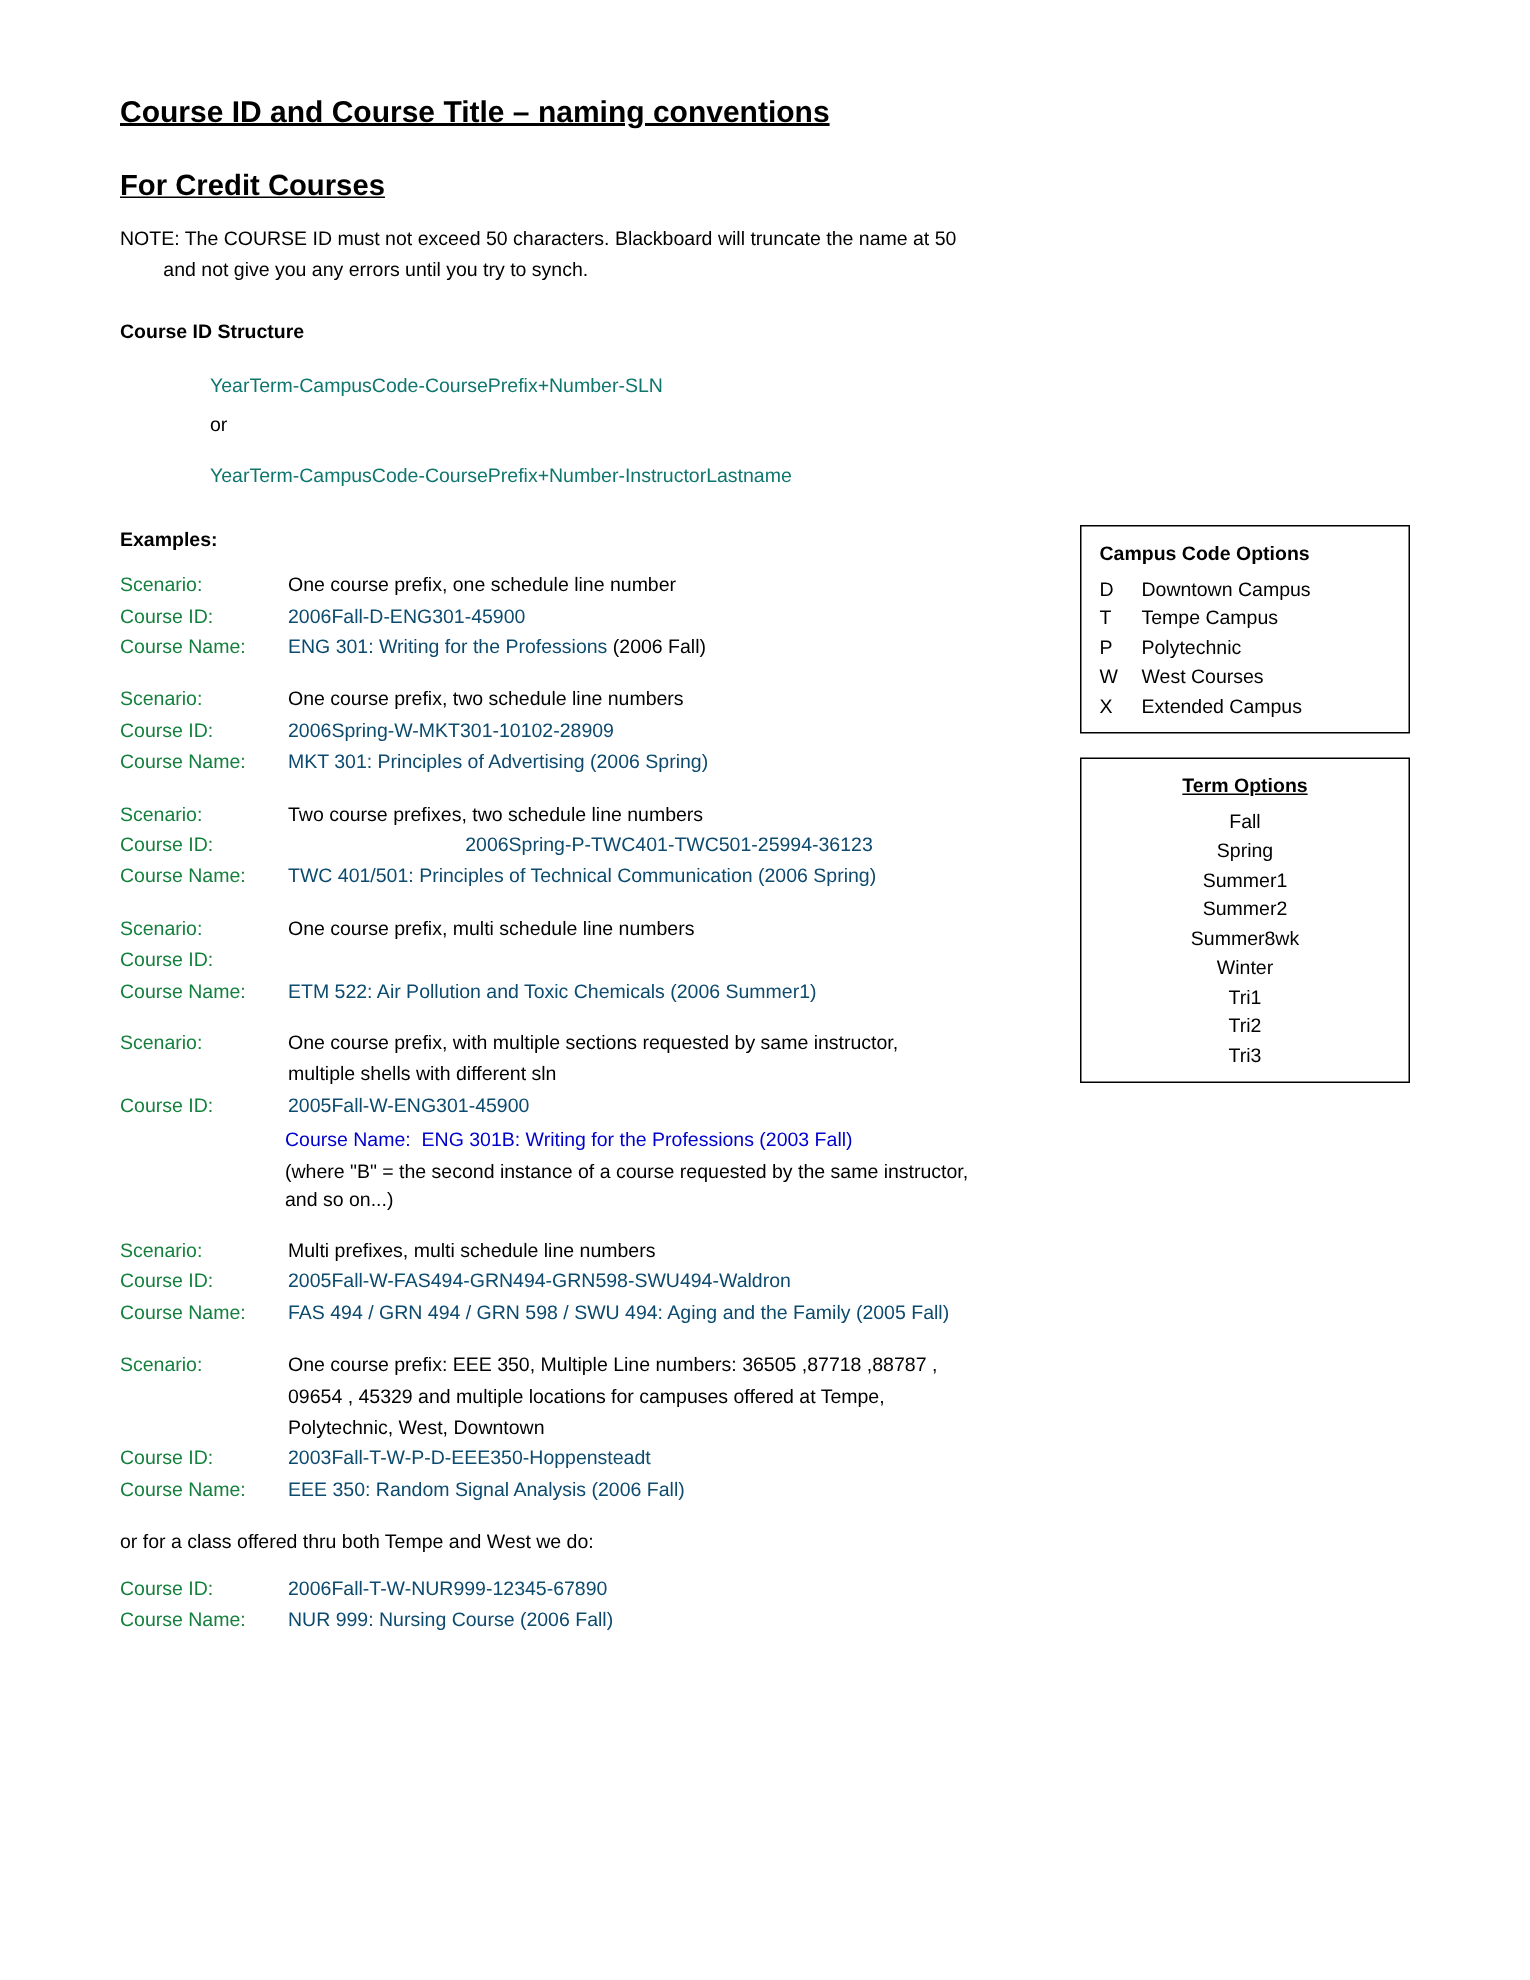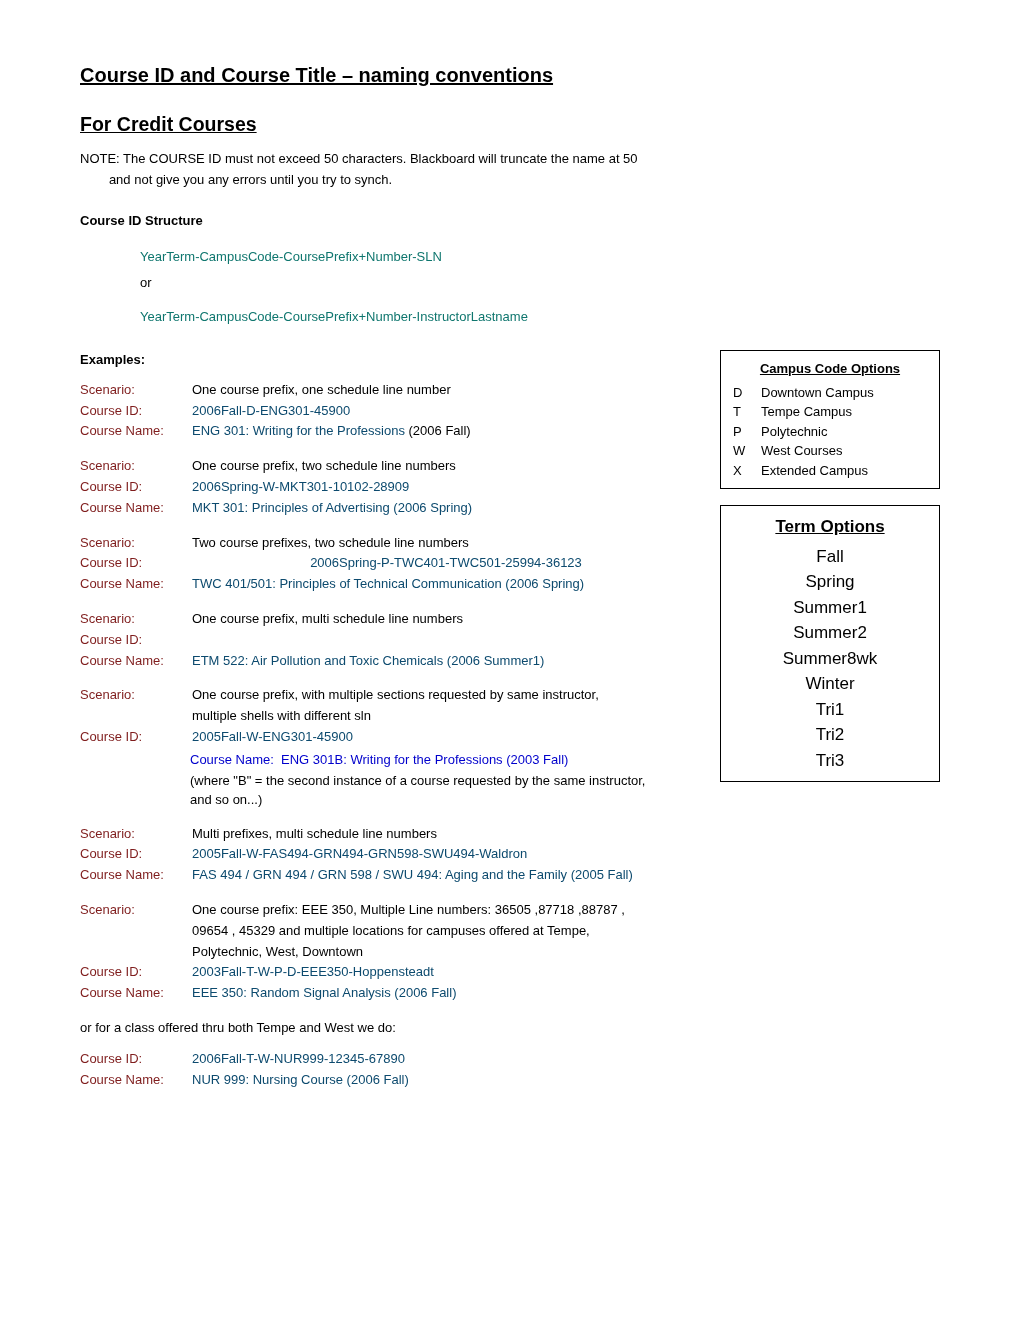--- a/index.html
+++ b/index.html
@@ -60,36 +60,35 @@
       flex-shrink: 0;
     }
     .campus-box {
       border: 1px solid #000;
       padding: 8px 12px;
       margin-bottom: 16px;
       font-size: 13px;
     }
     .campus-box .box-title {
       font-weight: bold;
-      text-decoration: underline;
-      text-align: center;
+      text-align: left;
       margin-bottom: 4px;
     }
     .campus-row {
       display: flex;
       gap: 12px;
     }
     .campus-code {
       width: 16px;
       text-align: left;
     }
     .term-box {
       border: 1px solid #000;
       padding: 8px 12px;
-      font-size: 17px;
+      font-size: 13px;
       text-align: center;
     }
     .term-box .box-title {
       font-weight: bold;
       text-decoration: underline;
       margin-bottom: 4px;
     }
     .examples-label {
       font-weight: bold;
       margin-bottom: 10px;
@@ -97,21 +96,21 @@
     .scenario-block {
       margin-bottom: 14px;
     }
     .scenario-row {
       display: grid;
       grid-template-columns: 110px 1fr;
       gap: 2px;
       line-height: 1.6;
     }
     .label-col {
-      color: #7f1d1d;
+      color: #15803d;
     }
     .blue {
       color: #0c4a6e;
     }
     .centered-course-id {
       text-align: center;
     }
     .indent-block {
       margin-left: 110px;
       color: #0000cc;

